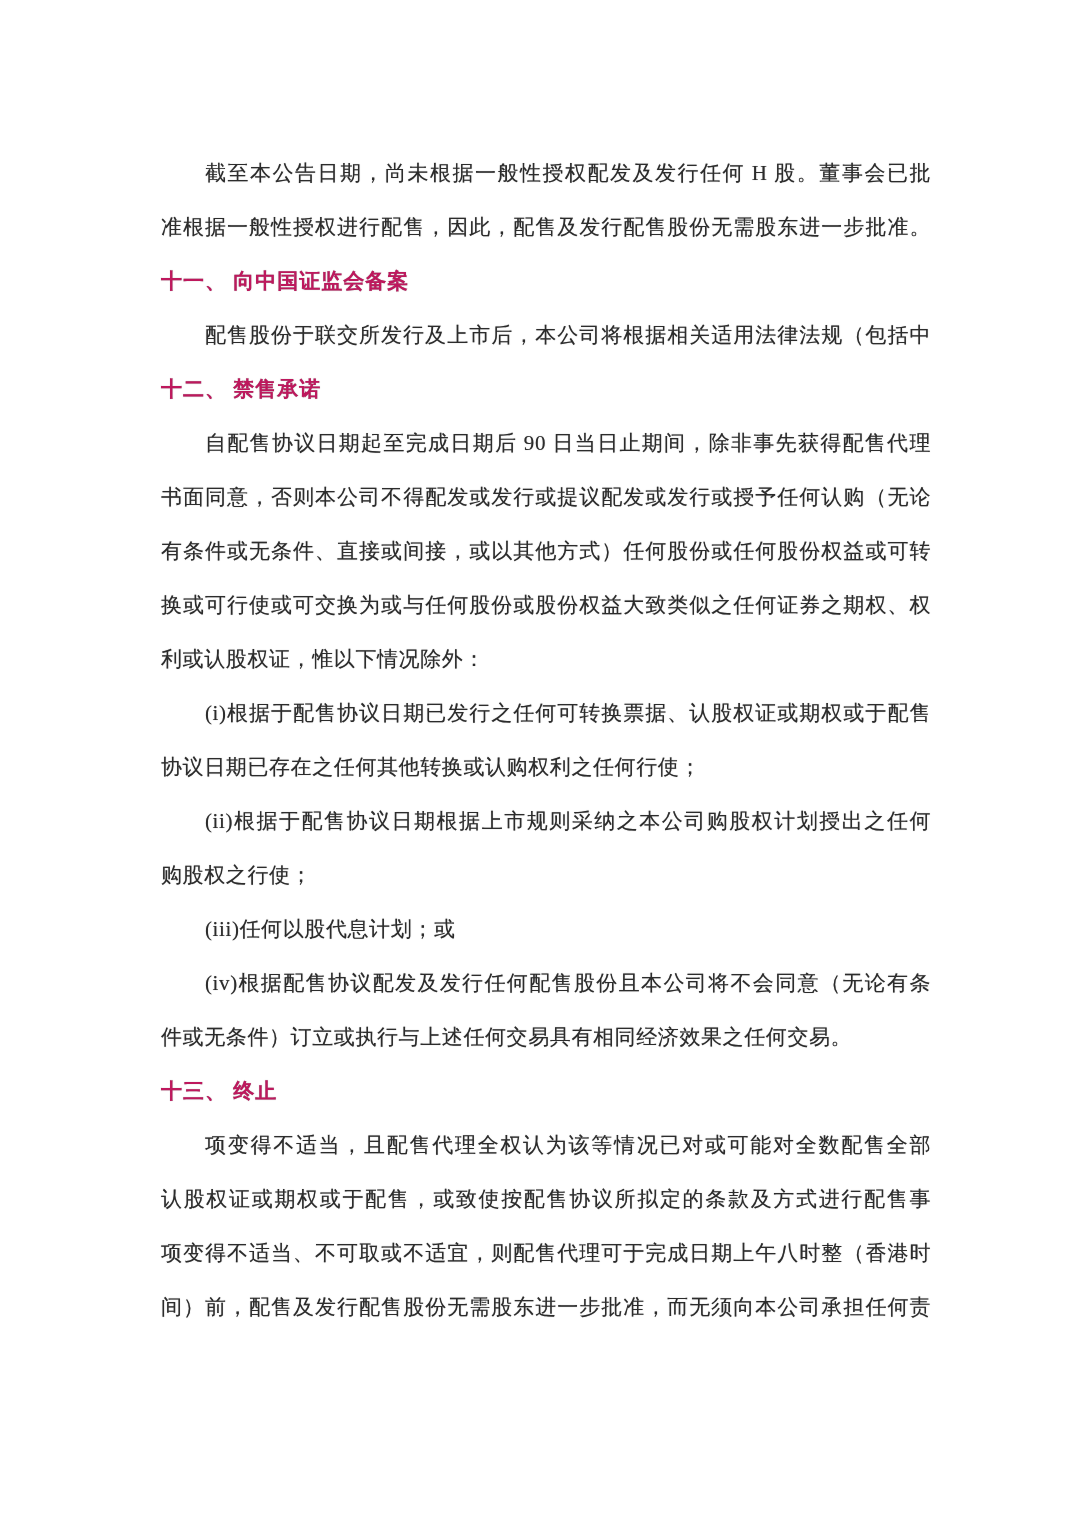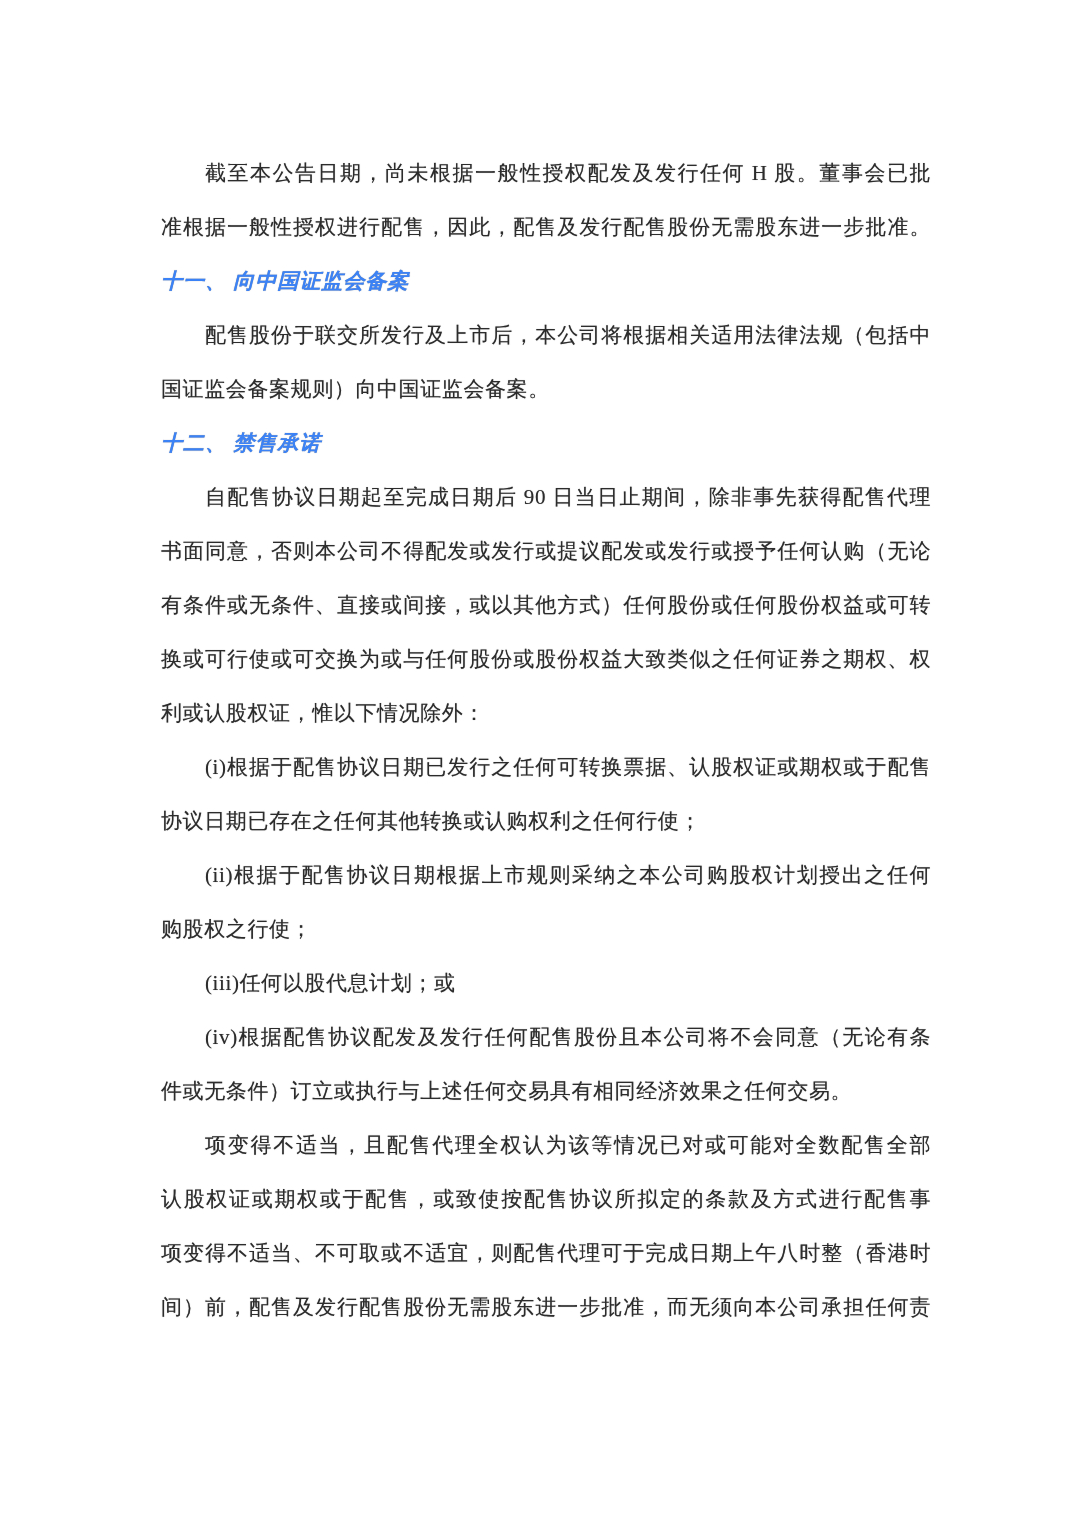--- a/index.html
+++ b/index.html
@@ -38,54 +38,53 @@
     text-align: justify;
     text-align-last: justify;
     text-justify: inter-character;
   }
   .ln.indent {
     padding-left: 44px; 
   }
   .ln.hd {
     font-weight: 700;
     letter-spacing: 1px;
-    color: #3b82f6;
-    font-style: italic;
+    color: #be185d;
   }
 </style>
 </head>
 <body>
 
 <div class="page">
   <div class="doc">
 
     <div class="ln indent just">截至本公告日期，尚未根据一般性授权配发及发行任何 H 股。董事会已批</div>
     <div class="ln just">准根据一般性授权进行配售，因此，配售及发行配售股份无需股东进一步批准。</div>
 
     <div class="ln hd">十一、 向中国证监会备案</div>
     <div class="ln indent just">配售股份于联交所发行及上市后，本公司将根据相关适用法律法规（包括中</div>
-    <div class="ln">国证监会备案规则）向中国证监会备案。</div>
 
     <div class="ln hd">十二、 禁售承诺</div>
     <div class="ln indent just">自配售协议日期起至完成日期后 90 日当日止期间，除非事先获得配售代理</div>
     <div class="ln just">书面同意，否则本公司不得配发或发行或提议配发或发行或授予任何认购（无论</div>
     <div class="ln just">有条件或无条件、直接或间接，或以其他方式）任何股份或任何股份权益或可转</div>
     <div class="ln just">换或可行使或可交换为或与任何股份或股份权益大致类似之任何证券之期权、权</div>
     <div class="ln">利或认股权证，惟以下情况除外：</div>
 
     <div class="ln indent just">(i)根据于配售协议日期已发行之任何可转换票据、认股权证或期权或于配售</div>
     <div class="ln">协议日期已存在之任何其他转换或认购权利之任何行使；</div>
 
     <div class="ln indent just">(ii)根据于配售协议日期根据上市规则采纳之本公司购股权计划授出之任何</div>
     <div class="ln">购股权之行使；</div>
 
     <div class="ln indent">(iii)任何以股代息计划；或</div>
 
     <div class="ln indent just">(iv)根据配售协议配发及发行任何配售股份且本公司将不会同意（无论有条</div>
     <div class="ln">件或无条件）订立或执行与上述任何交易具有相同经济效果之任何交易。</div>
 
+    <div class="ln hd">十三、 终止</div>
     <div class="ln indent just">项变得不适当，且配售代理全权认为该等情况已对或可能对全数配售全部</div>
     <div class="ln just">认股权证或期权或于配售，或致使按配售协议所拟定的条款及方式进行配售事</div>
     <div class="ln just">项变得不适当、不可取或不适宜，则配售代理可于完成日期上午八时整（香港时</div>
     <div class="ln just">间）前，配售及发行配售股份无需股东进一步批准，而无须向本公司承担任何责</div>
 
   </div>
 </div>
 
 </body></html>

